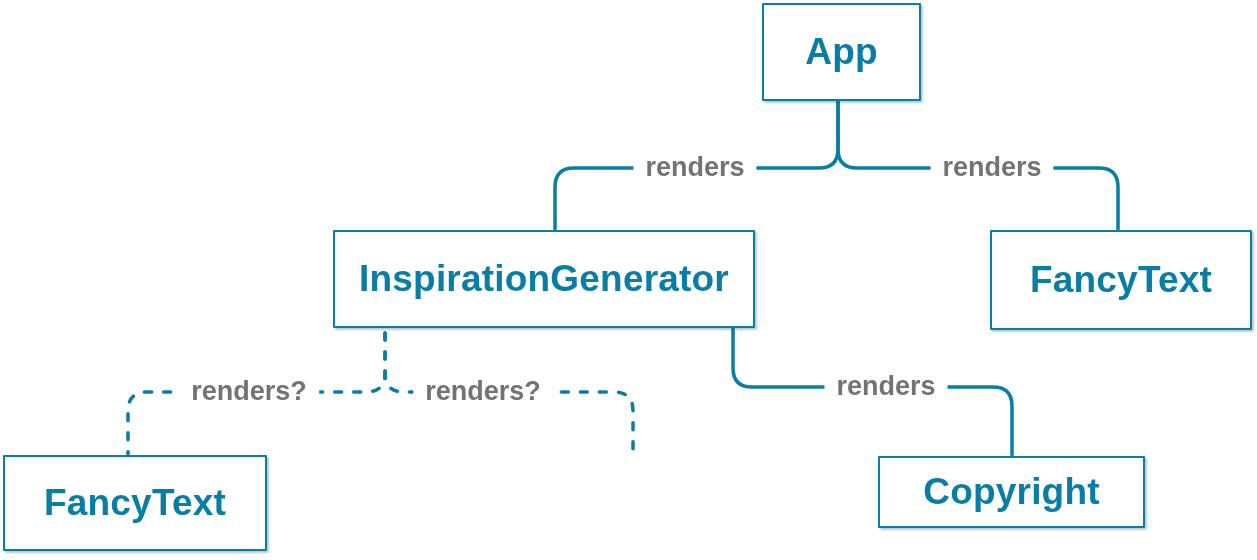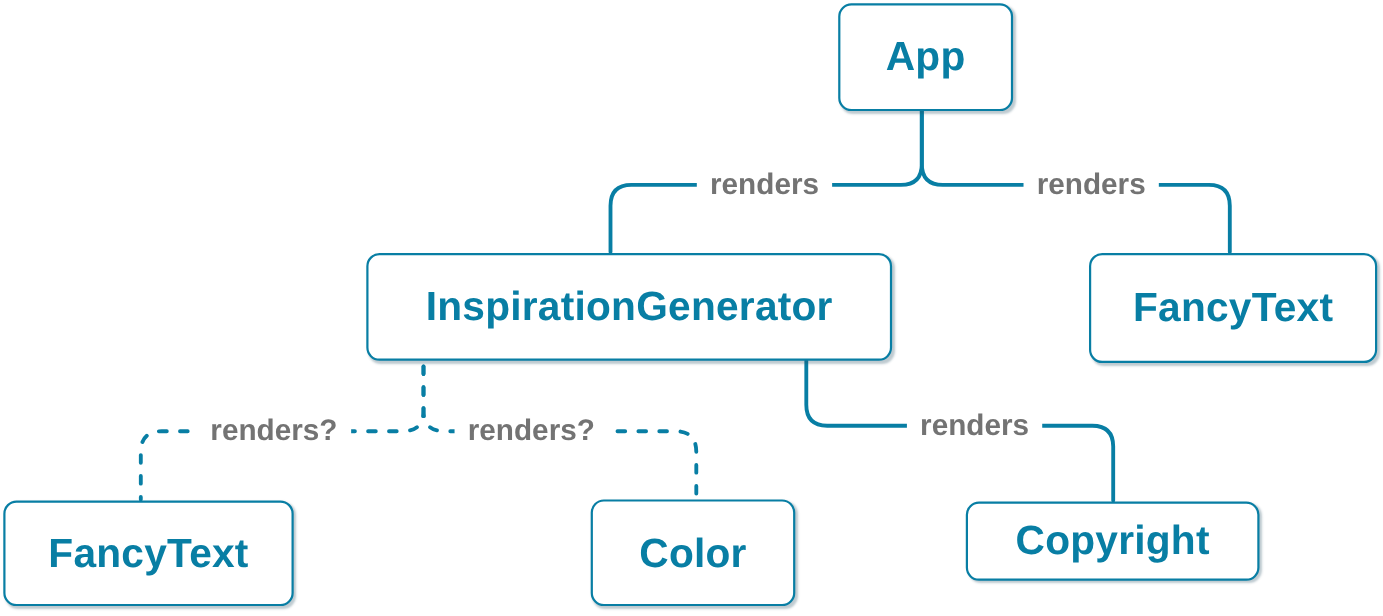--- a/index.html
+++ b/index.html
@@ -31,30 +31,30 @@
   .edges path.dashed {
     stroke-dasharray: 7 12;
   }
   .node {
     position: absolute;
     display: flex;
     align-items: center;
     justify-content: center;
     background: #ffffff;
     border: 2.5px solid #087EA4;
-    border-radius: 12px;
+    border-radius: 1px;
     box-shadow: 2px 2px 2px rgba(40, 80, 100, 0.30);
     color: #087EA4;
     font-size: 37px;
     font-weight: 600;
     letter-spacing: 0.2px;
     box-sizing: border-box;
   }
   .node-app        { left: 762px; top: 3px;   width: 159px; height: 98px; }
-  .node-ig         { left: 333px; top: 230px; width: 478px; height: 98px; }
+  .node-ig         { left: 333px; top: 230px; width: 422px; height: 98px; }
   .node-ft-top     { left: 990px; top: 230px; width: 262px; height: 100px; }
   .node-ft-bottom  { left: 3px;   top: 455px; width: 264px; height: 96px; }
   .node-color      { left: 537px; top: 454px; width: 186px; height: 97px; }
   .node-copyright  { left: 878px; top: 456px; width: 267px; height: 72px; }
 
   .edge-label {
     position: absolute;
     transform: translate(-50%, -50%);
     background: #ffffff;
     color: #737373;
@@ -102,21 +102,18 @@
   </div>
 
   <div class="node node-ft-top">
     <span>FancyText</span>
   </div>
 
   <div class="node node-ft-bottom">
     <span>FancyText</span>
   </div>
 
-  <div class="node node-color">
-    <span>Color</span>
-  </div>
 
   <div class="node node-copyright">
     <span>Copyright</span>
   </div>
 
 </div>
 
 </body></html>

